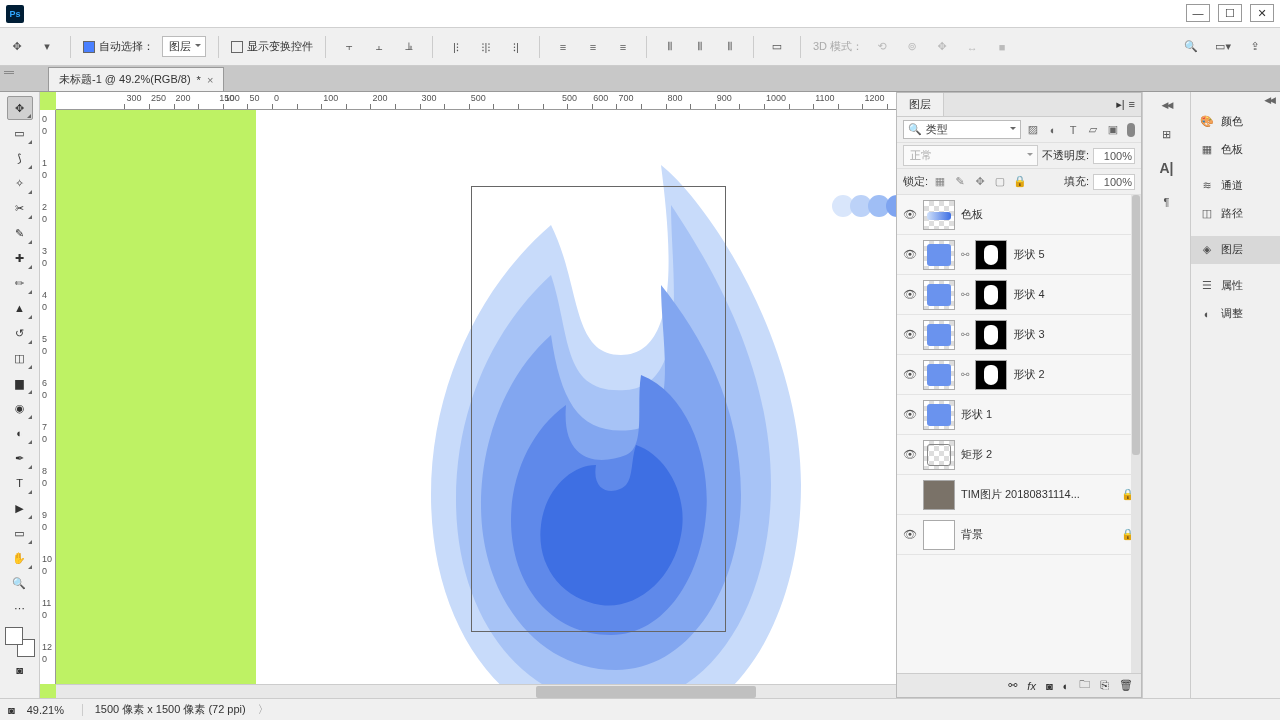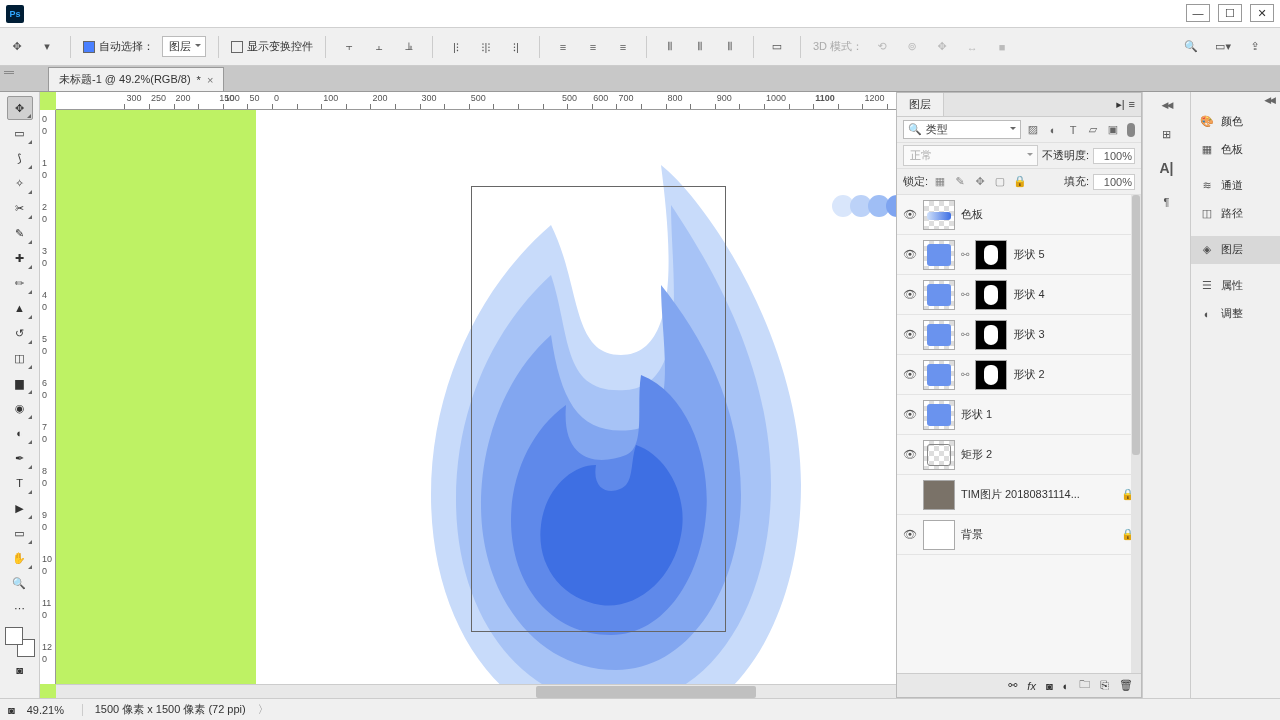--- a/index.html
+++ b/index.html
@@ -216,21 +216,21 @@
         <div class="rtick" style="left: 609.6px; top: 12px; width: 1px; height: 6px;"></div>
         <div class="rmark" style="left: 611.6px; top: 1px;">800</div>
         <div class="rtick" style="left: 634.2px; top: 12px; width: 1px; height: 6px;"></div>
         <div class="rtick" style="left: 658.8px; top: 12px; width: 1px; height: 6px;"></div>
         <div class="rmark" style="left: 660.8px; top: 1px;">900</div>
         <div class="rtick" style="left: 683.4px; top: 12px; width: 1px; height: 6px;"></div>
         <div class="rtick" style="left: 708px; top: 12px; width: 1px; height: 6px;"></div>
         <div class="rmark" style="left: 710px; top: 1px;">1000</div>
         <div class="rtick" style="left: 732.6px; top: 12px; width: 1px; height: 6px;"></div>
         <div class="rtick" style="left: 757.2px; top: 12px; width: 1px; height: 6px;"></div>
-        <div class="rmark" style="left: 759.2px; top: 1px; font-weight: bold;">1100</div>
+        <div class="rmark" style="left: 759.2px; top: 1px;">1100</div>
         <div class="rtick" style="left: 781.8px; top: 12px; width: 1px; height: 6px;"></div>
         <div class="rtick" style="left: 806.4px; top: 12px; width: 1px; height: 6px;"></div>
         <div class="rmark" style="left: 808.4px; top: 1px;">1200</div>
         <div class="rtick" style="left: 831px; top: 12px; width: 1px; height: 6px;"></div>
         <div class="rtick" style="left: 855.6px; top: 12px; width: 1px; height: 6px;"></div>
         <div class="rmark" style="left: 857.6px; top: 1px;">1300</div>
         <div class="rtick" style="left: 880.2px; top: 12px; width: 1px; height: 6px;"></div>
         <div class="rtick" style="left: 904.8px; top: 12px; width: 1px; height: 6px;"></div>
         <div class="rmark" style="left: 906.8px; top: 1px;">1400</div>
         <div class="rtick" style="left: 929.4px; top: 12px; width: 1px; height: 6px;"></div>

